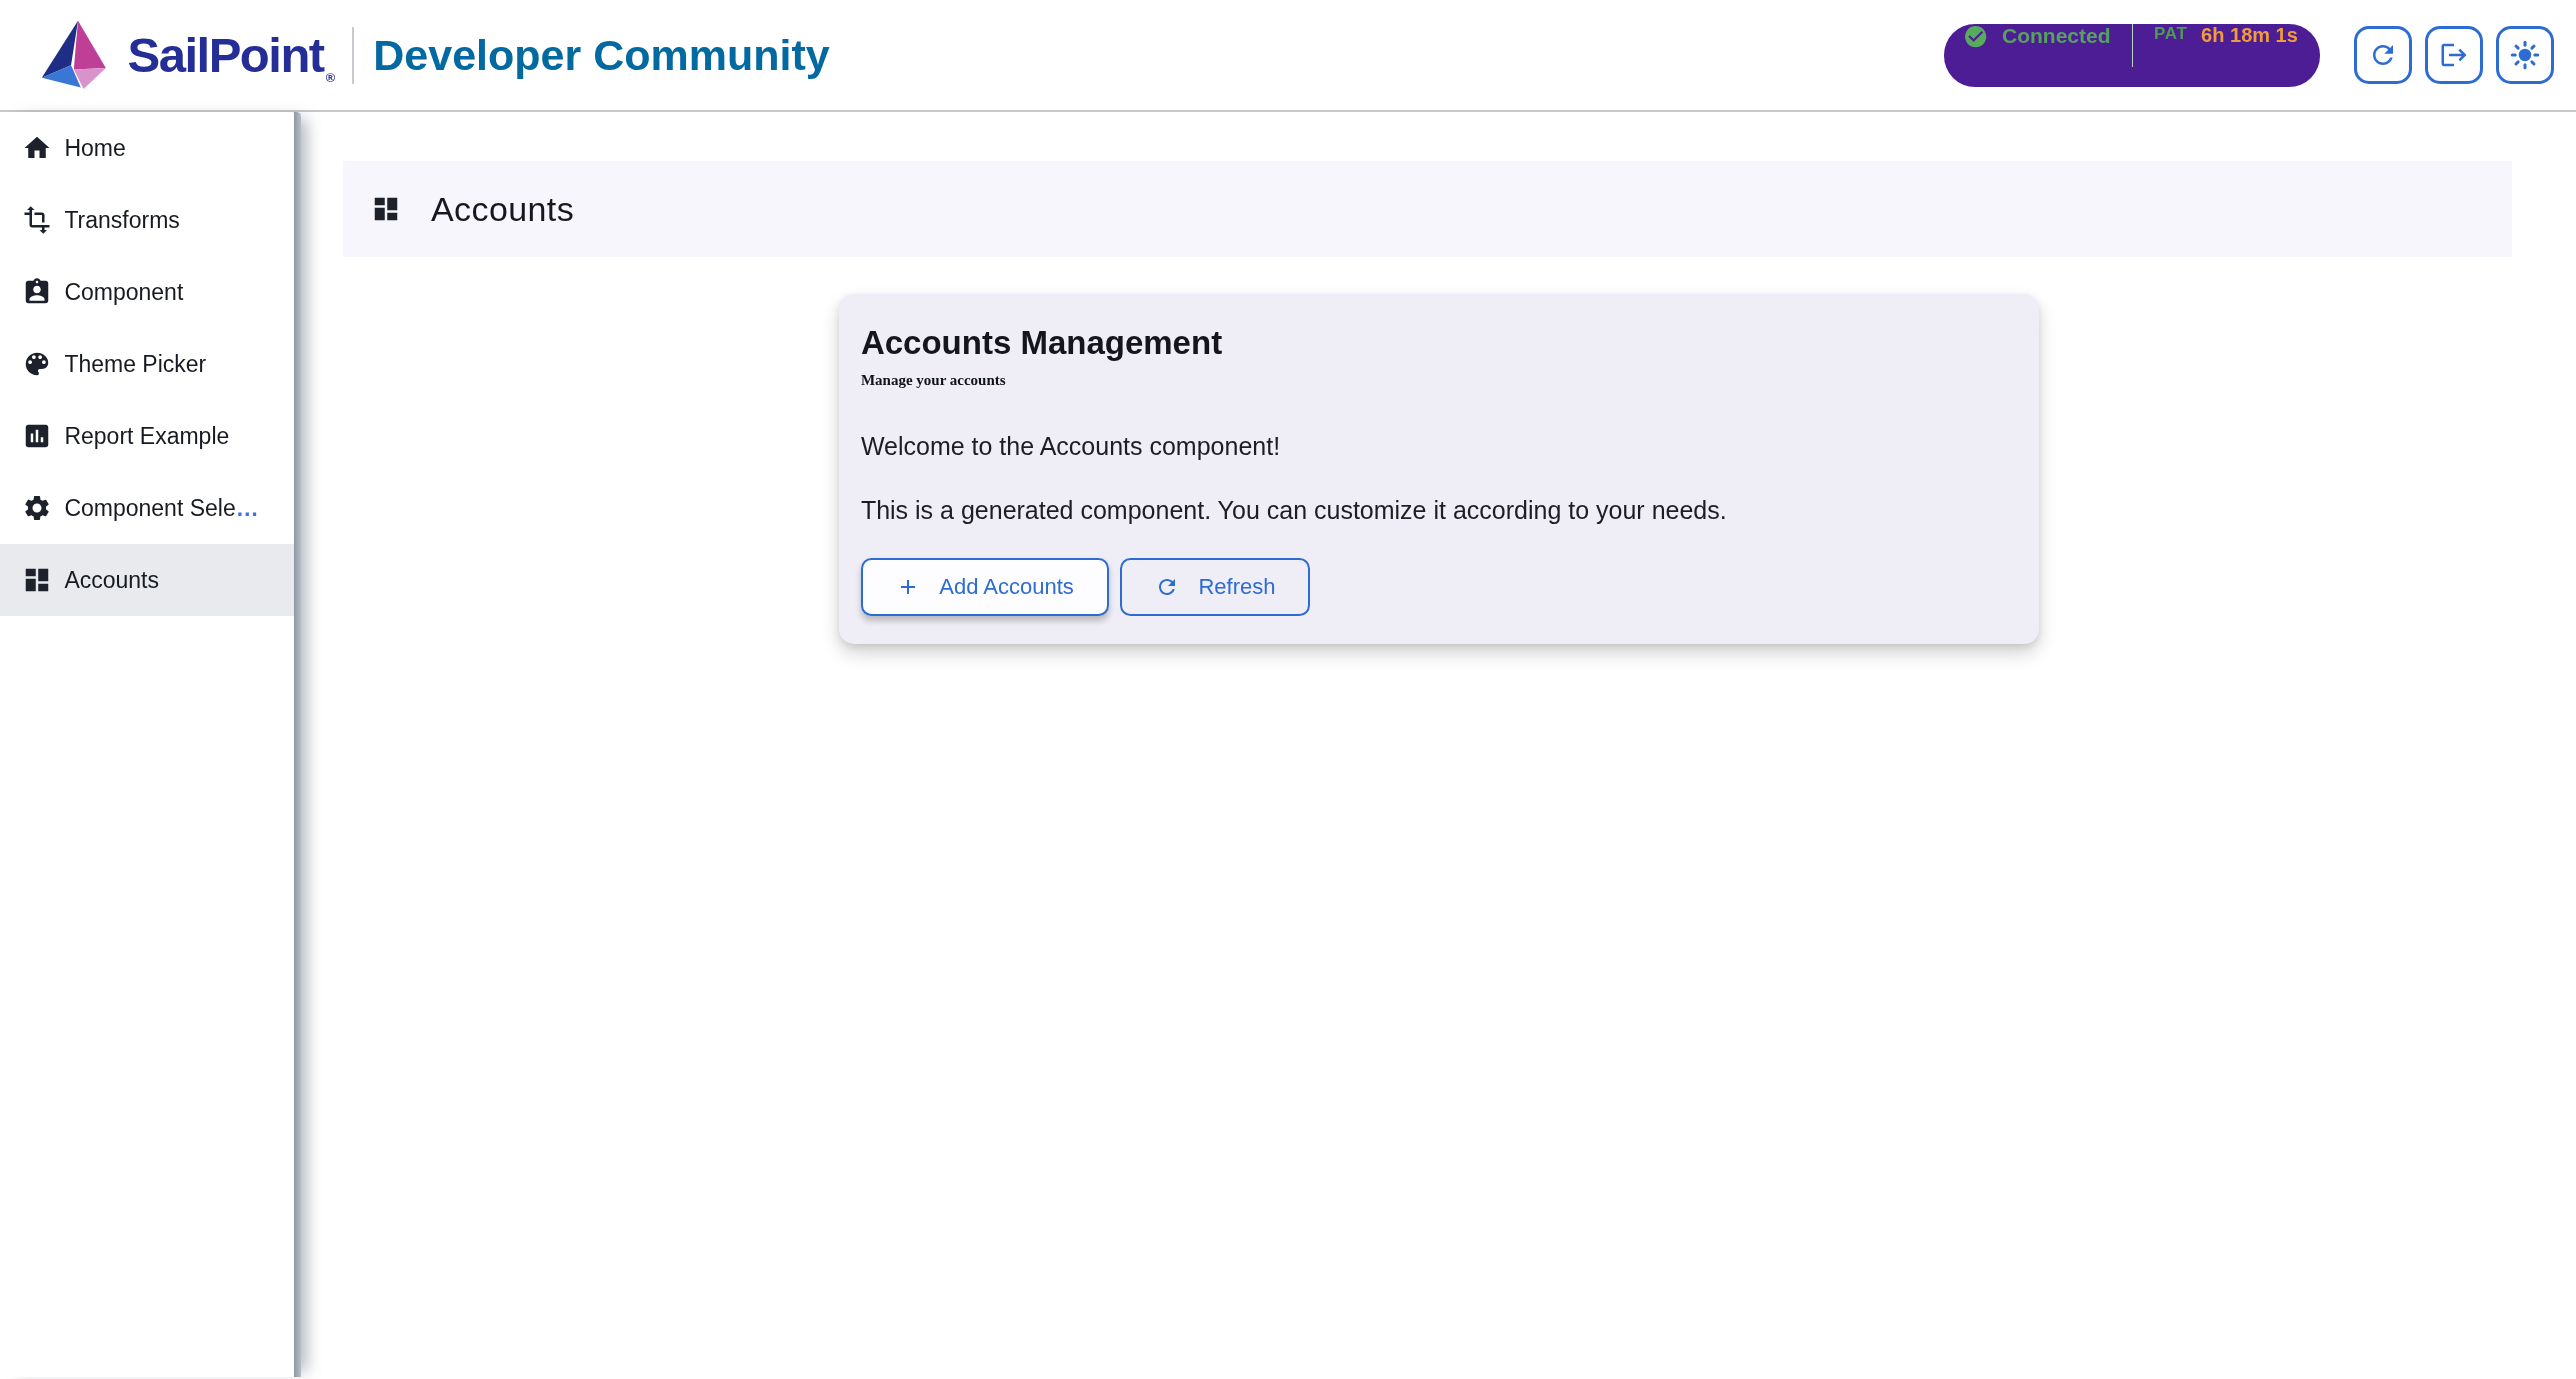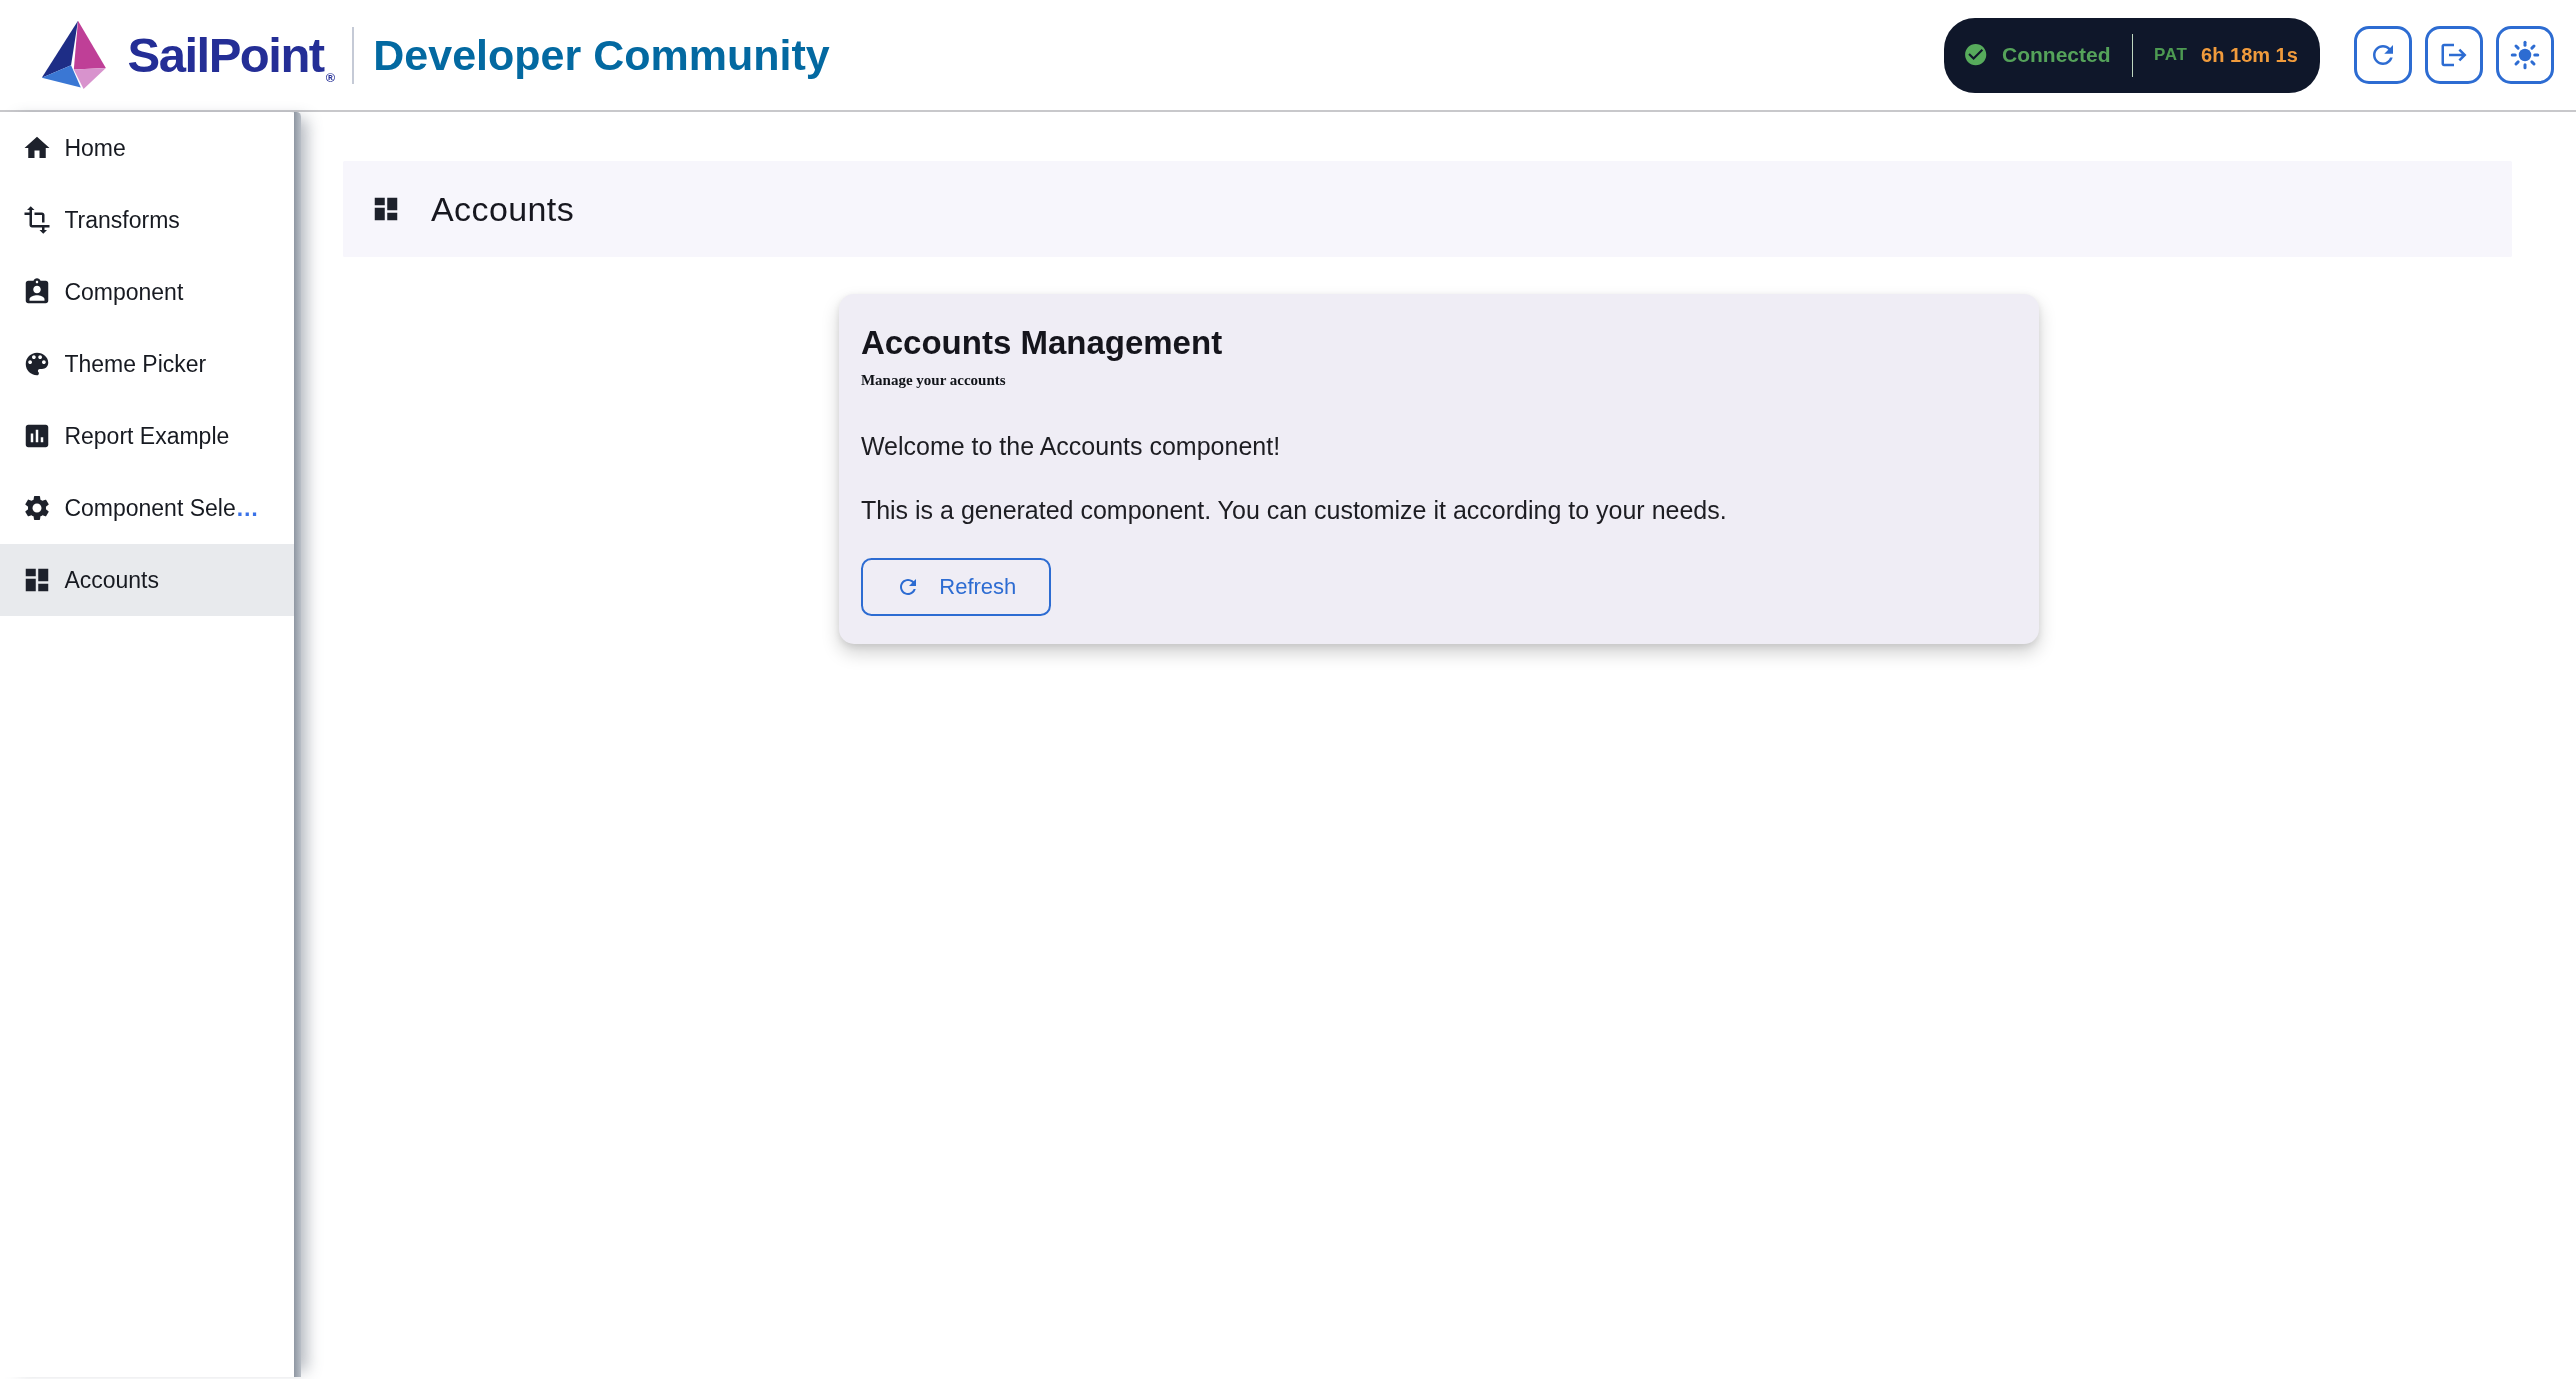--- a/index.html
+++ b/index.html
@@ -21,22 +21,22 @@
   .brand-wordmark{
     font-size:49px; font-weight:700; color:#242e96; letter-spacing:-1.5px;
   }
   .registered{ font-size:12.7px; font-weight:700; color:#242e96; align-self:flex-end; margin:0 0 10.5px 2.2px; }
   .logo-divider{ width:2.2px; height:57px; background:#c5cad6; margin:0 19.4px 0 16.5px; }
   .app-title{ font-size:43px; font-weight:600; color:#0369a1; letter-spacing:0px; }
 
   .header-right{ margin-left:auto; display:flex; align-items:center; }
 
   .status-pill{
-    height:75px; border-radius:31px; background:#0f172a;
-    display:flex; align-items:center; padding:0 22.4px 0 19.4px;
+    height:63px; border-radius:31px; background:#4c1d95;
+    display:flex; padding:0 22.4px 0 19.4px;
   }
   .status-pill .check{ width:25.4px; height:25.4px; color:#57ab5c; }
   .status-label{ font-size:21px; font-weight:700; color:#55a35a; margin-left:13.5px; }
   .pill-divider{ width:1.5px; height:43px; background:#bed7bf; margin:0 21px; }
   .token-type{ font-size:17px; font-weight:700; color:#4d9a52; letter-spacing:0.7px; }
   .token-timer{ font-size:20px; font-weight:700; color:#f09b3c; margin-left:13.5px; }
 
   .icon-btn-row{ display:flex; align-items:center; gap:12.7px; margin-left:34px; }
   .icon-btn{
     width:58px; height:58px; border-radius:15px; background:#ffffff;
@@ -220,20 +220,26 @@
       <h1 class="page-title">Accounts</h1>
     </div>
 
     <section class="card">
       <h2 class="card-title">Accounts Management</h2>
       <div class="card-subtitle">Manage your accounts</div>
       <p class="p1">Welcome to the Accounts component!</p>
       <p class="p2">This is a generated component. You can customize it according to your needs.</p>
 
       <div class="btn-row">
+        <button class="card-btn primary">
+          <svg viewBox="0 0 24 24" fill="currentColor">
+            <path d="M19 13h-6v6h-2v-6H5v-2h6V5h2v6h6v2z"></path>
+          </svg>
+          <span>Add Accounts</span>
+        </button>
         <button class="card-btn">
           <svg viewBox="0 0 24 24" fill="currentColor">
             <path d="M17.65 6.35C16.2 4.9 14.21 4 12 4c-4.42 0-7.99 3.58-7.99 8s3.57 8 7.99 8c3.73 0 6.84-2.55 7.73-6h-2.08c-.82 2.33-3.04 4-5.65 4-3.31 0-6-2.69-6-6s2.69-6 6-6c1.66 0 3.14.69 4.22 1.78L13 11h7V4l-2.35 2.35z"></path>
           </svg>
           <span>Refresh</span>
         </button>
       </div>
     </section>
 
   </main>

